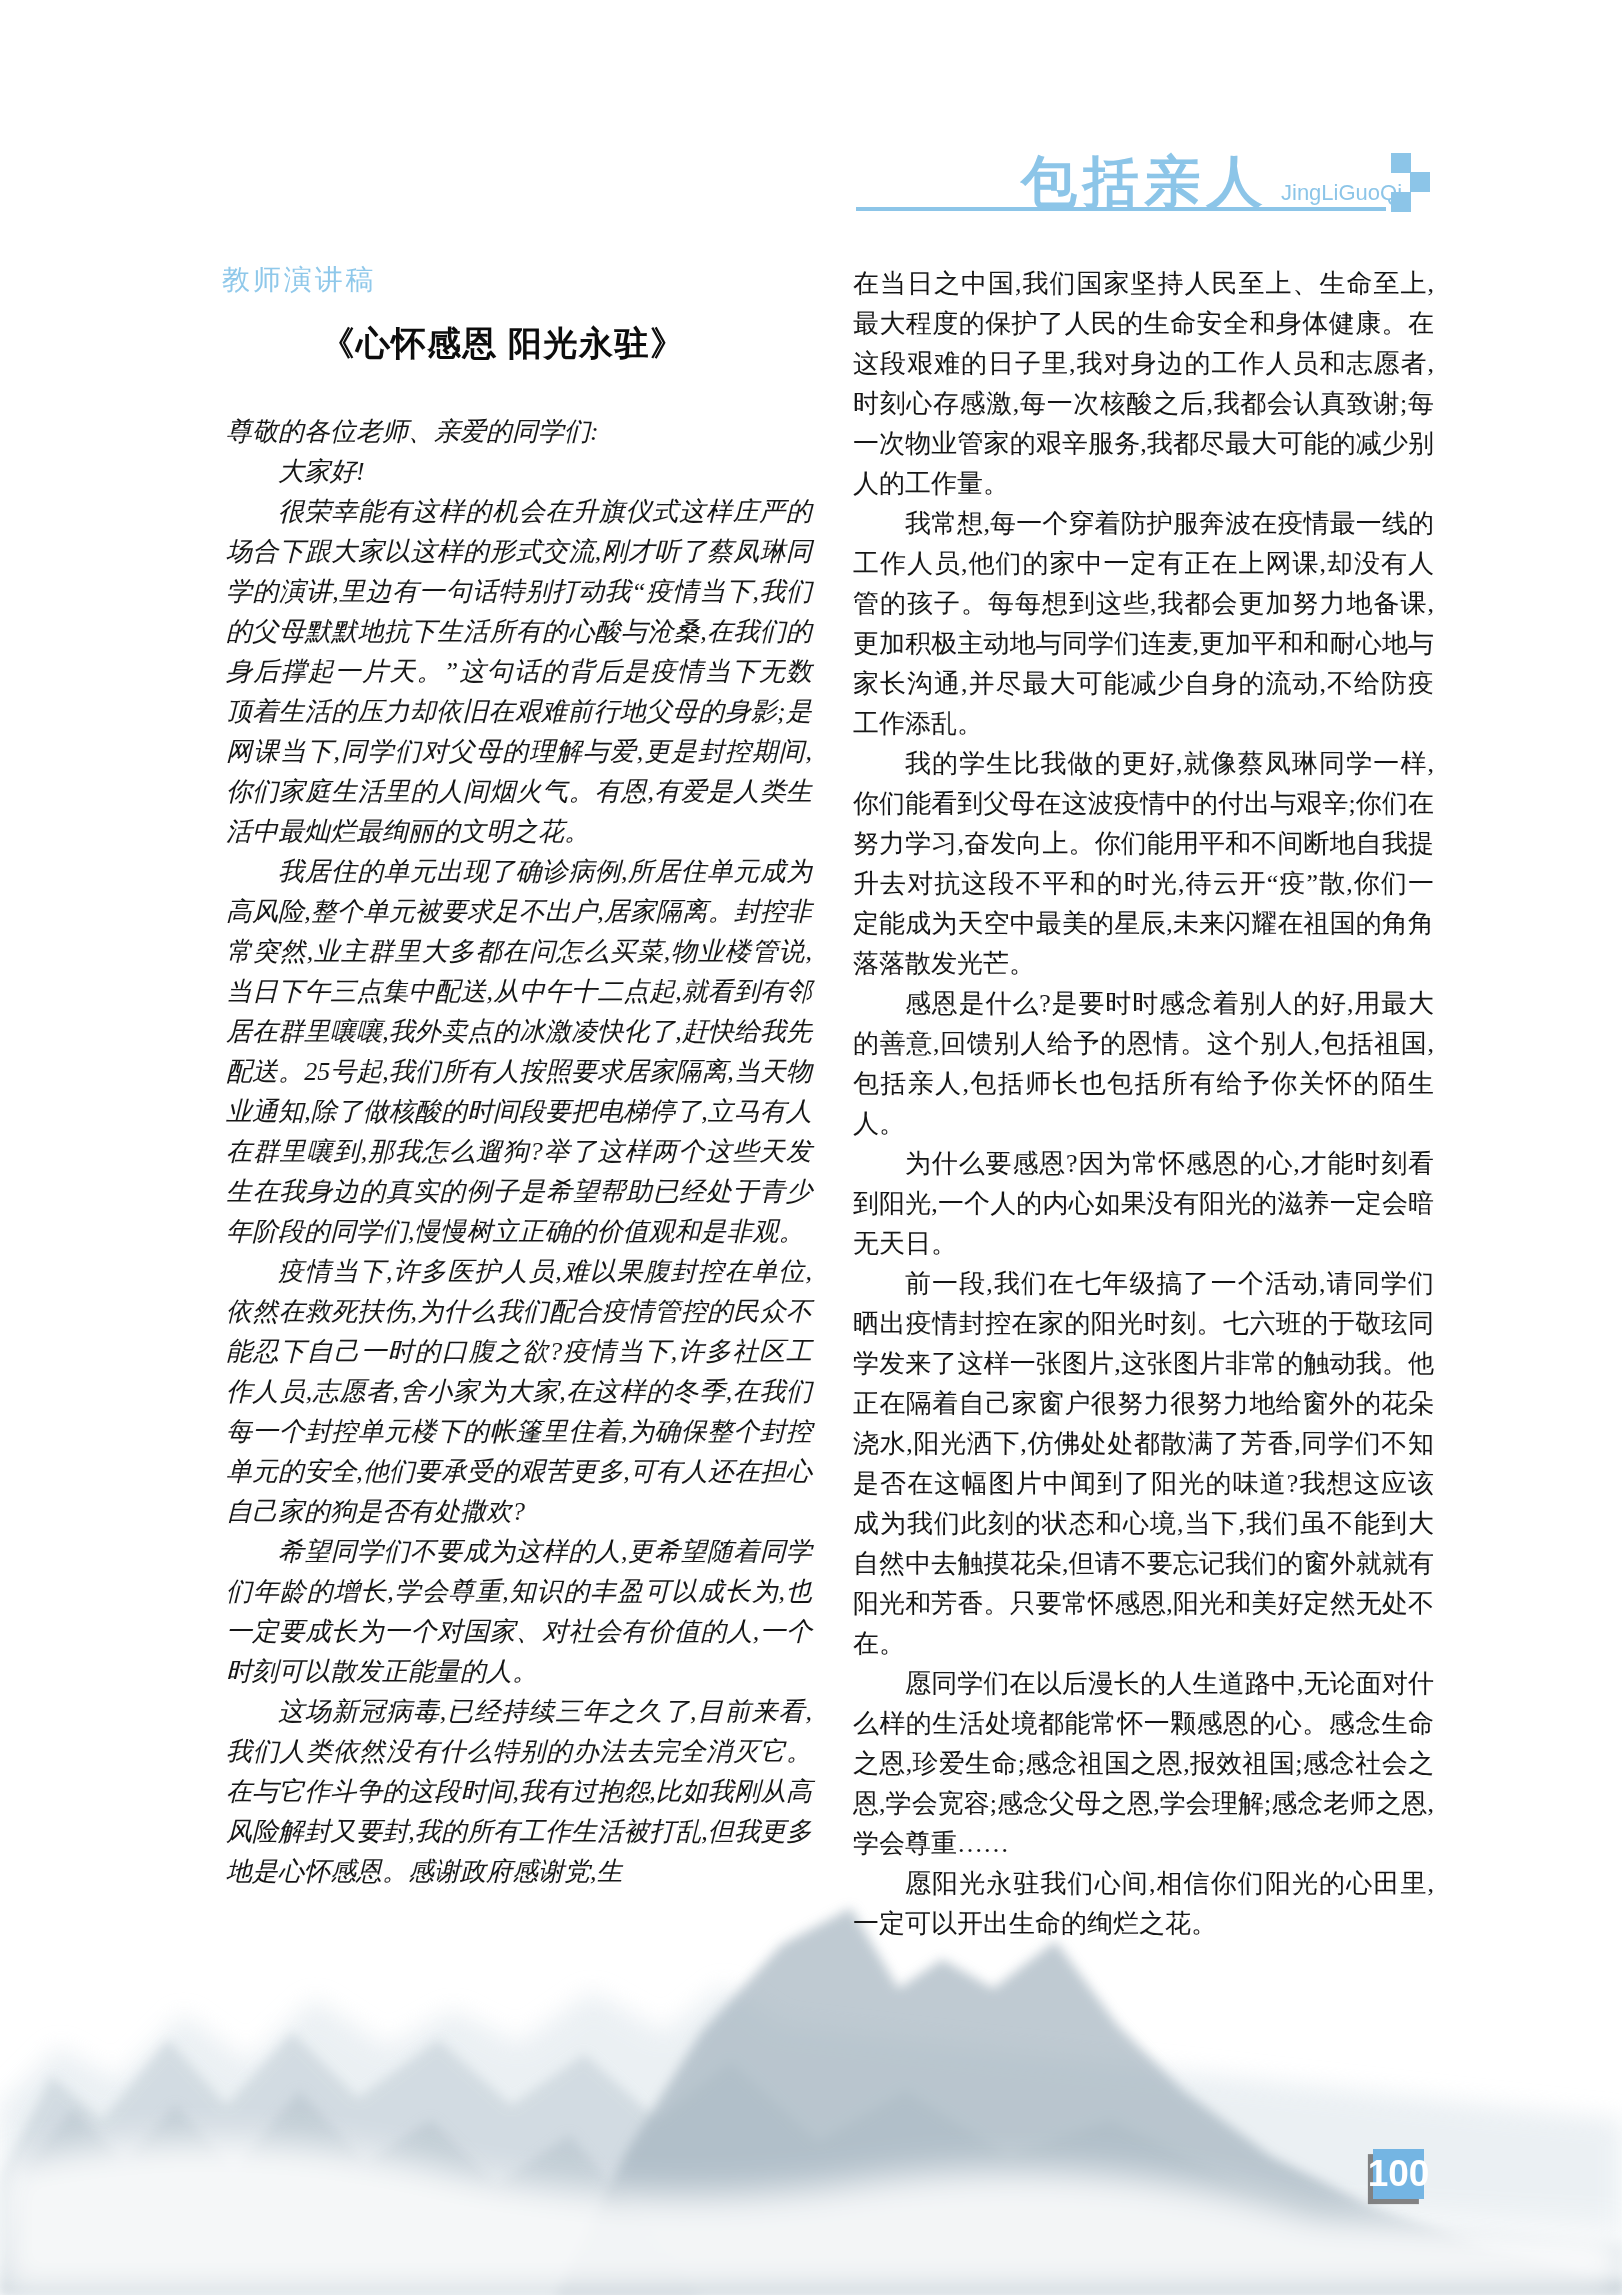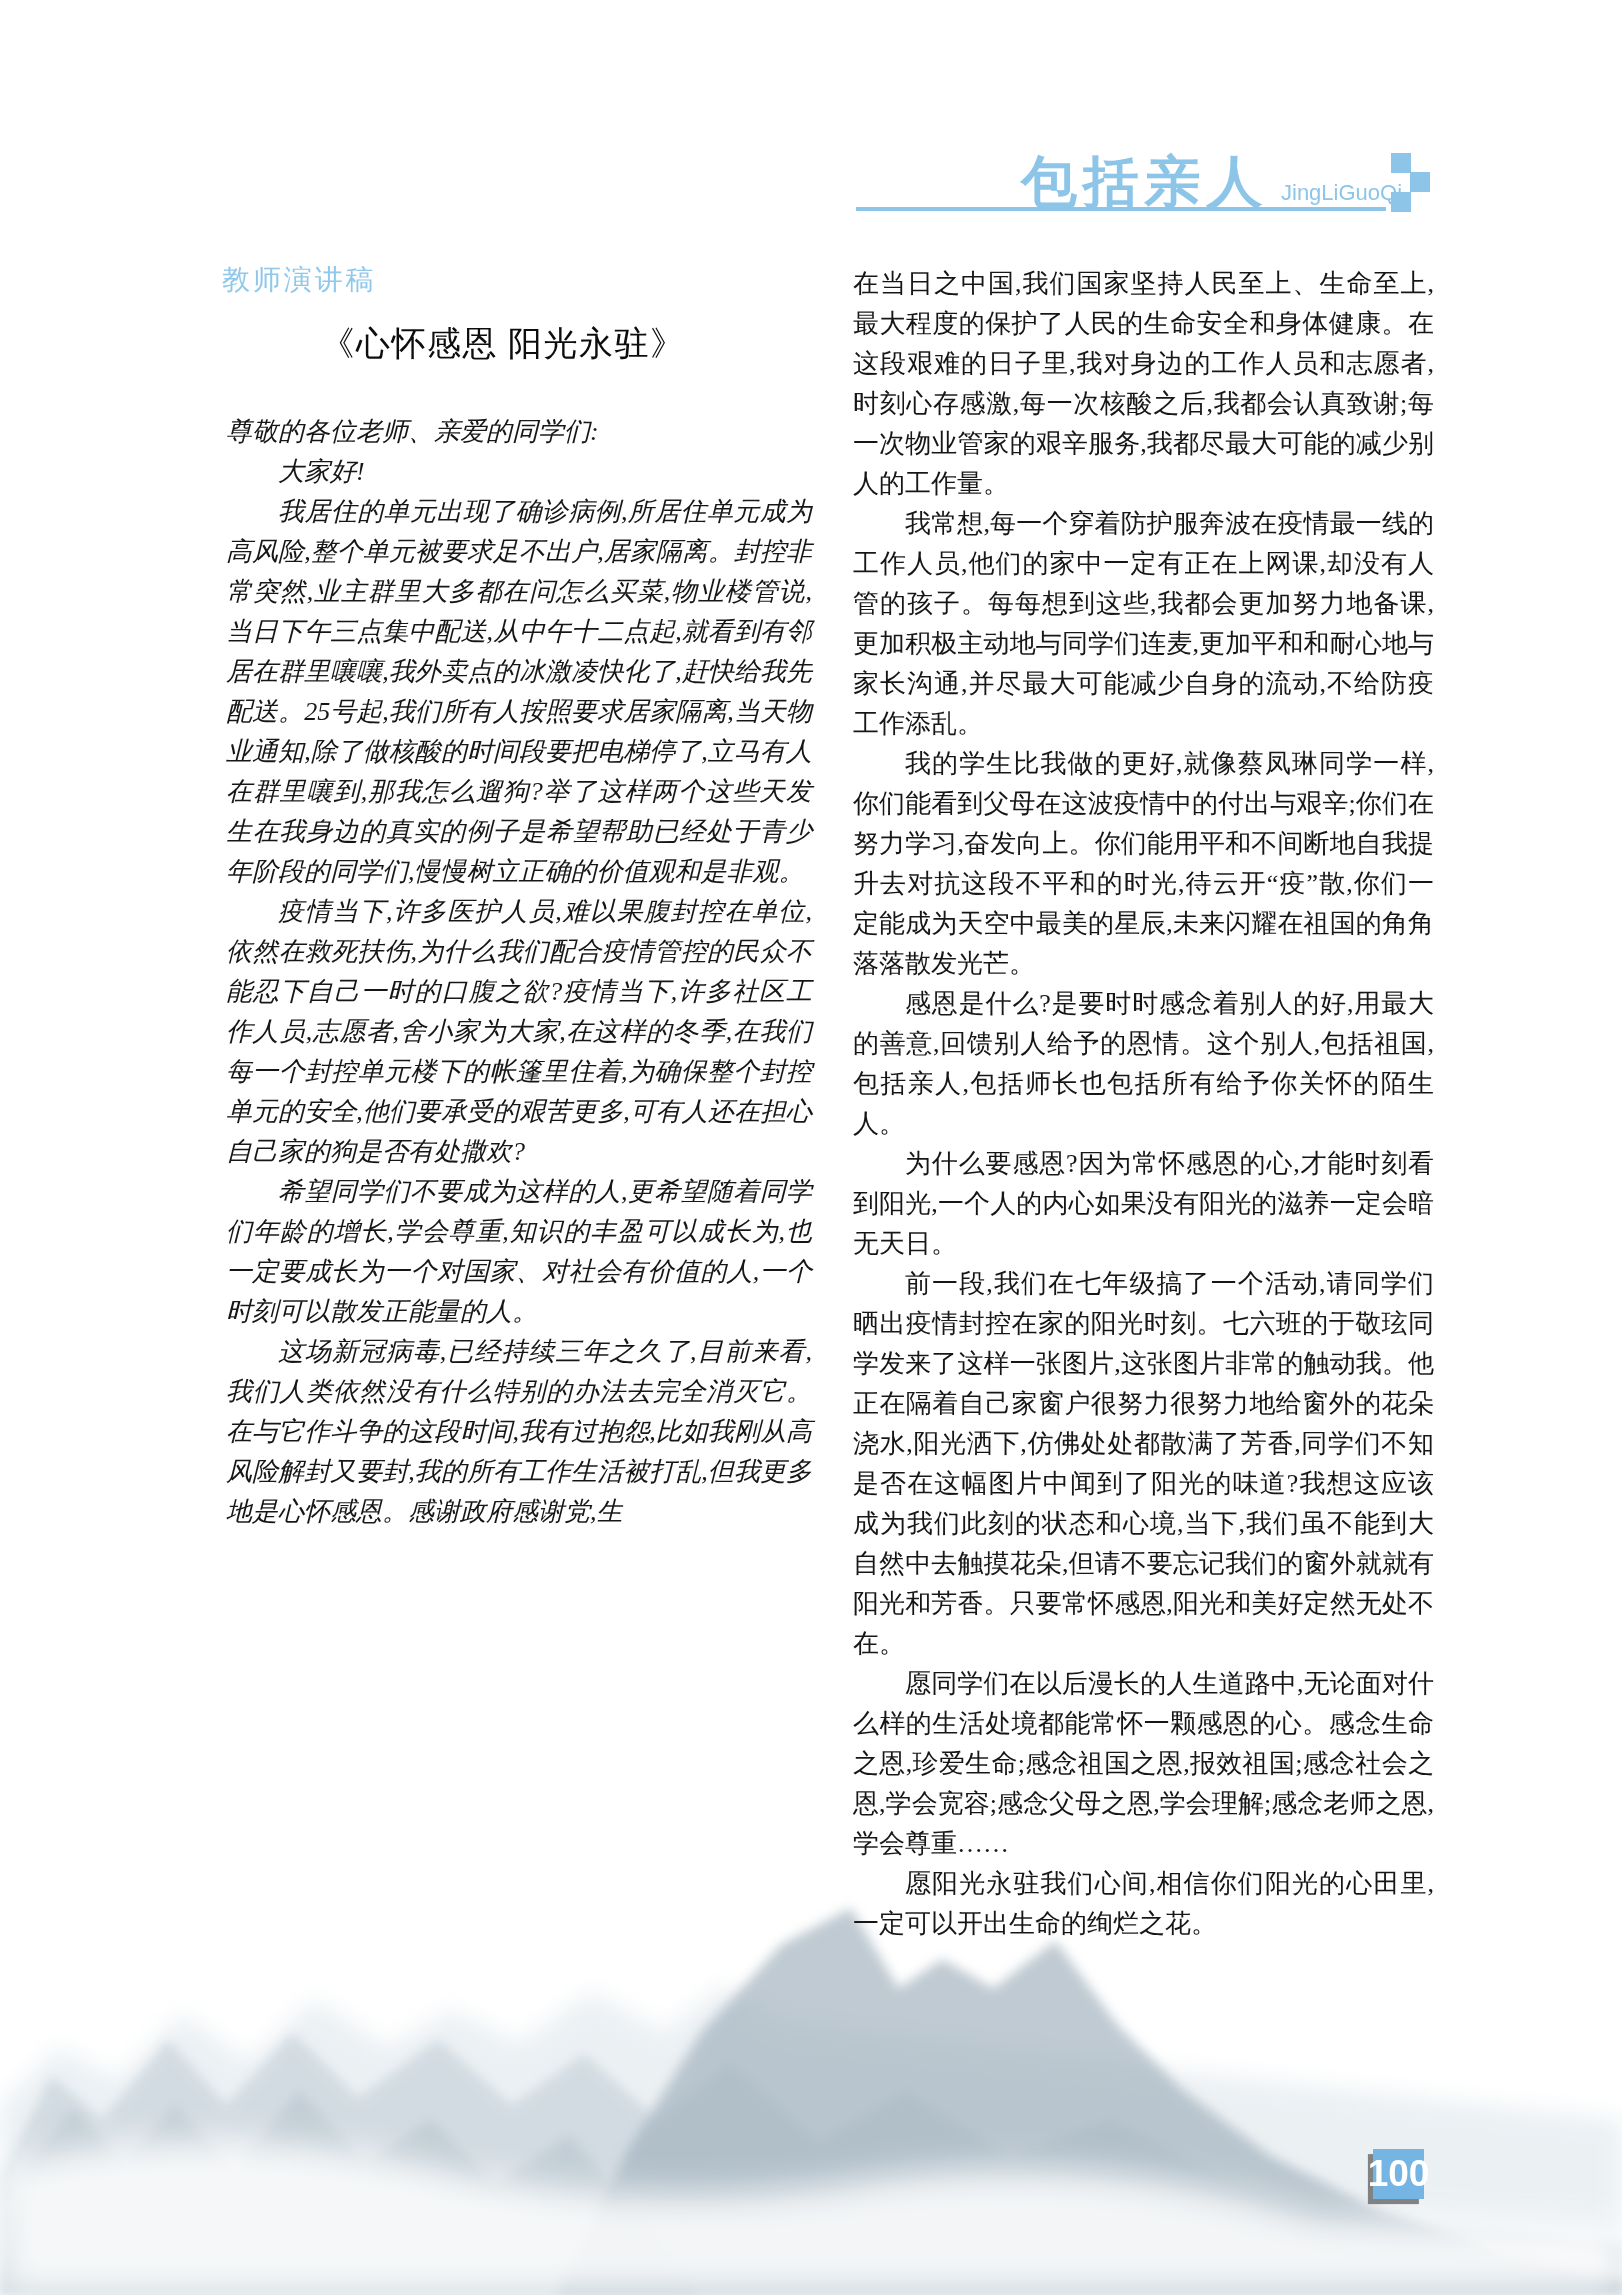--- a/index.html
+++ b/index.html
@@ -33,21 +33,21 @@
   .sq3{left:1391px;top:192px;}
   
   .category-label{
     position:absolute;left:208px;top:261px;
     font-size:28px;letter-spacing:2.9px;
     color:#8fc8ea;
     margin-left:14px;
   }
   .article-title{
     position:absolute;left:210px;top:321px;width:586px;
-    text-align:center;font-size:34px;font-weight:normal;
+    text-align:center;font-size:34px;font-weight:bold;
     letter-spacing:1.5px;color:#0d0d0d;white-space:nowrap;
   }
   .col{
     position:absolute;width:586px;
     font-size:26px;line-height:40px;
     text-align:justify;text-align-last:left;
     word-break:break-all;overflow-wrap:anywhere;
     color:#161616;
   }
   .col-left{left:226px;top:412px;font-style:italic;}
@@ -100,20 +100,21 @@
       <div class="deco-square sq3"></div>
     </div>
   </div>
 
   <div class="category-label">教师演讲稿</div>
   <div class="article-title">《心怀感恩 阳光永驻》</div>
 
   <div class="col col-left">
     <p class="no-indent">尊敬的各位老师、亲爱的同学们:</p>
     <p>大家好!</p>
+    <p>很荣幸能有这样的机会在升旗仪式这样庄严的场合下跟大家以这样的形式交流,刚才听了蔡凤琳同学的演讲,里边有一句话特别打动我“疫情当下,我们的父母默默地抗下生活所有的心酸与沧桑,在我们的身后撑起一片天。”这句话的背后是疫情当下无数顶着生活的压力却依旧在艰难前行地父母的身影;是网课当下,同学们对父母的理解与爱,更是封控期间,你们家庭生活里的人间烟火气。有恩,有爱是人类生活中最灿烂最绚丽的文明之花。</p>
     <p>我居住的单元出现了确诊病例,所居住单元成为高风险,整个单元被要求足不出户,居家隔离。封控非常突然,业主群里大多都在问怎么买菜,物业楼管说,当日下午三点集中配送,从中午十二点起,就看到有邻居在群里嚷嚷,我外卖点的冰激凌快化了,赶快给我先配送。25号起,我们所有人按照要求居家隔离,当天物业通知,除了做核酸的时间段要把电梯停了,立马有人在群里嚷到,那我怎么遛狗?举了这样两个这些天发生在我身边的真实的例子是希望帮助已经处于青少年阶段的同学们,慢慢树立正确的价值观和是非观。</p>
     <p>疫情当下,许多医护人员,难以果腹封控在单位,依然在救死扶伤,为什么我们配合疫情管控的民众不能忍下自己一时的口腹之欲?疫情当下,许多社区工作人员,志愿者,舍小家为大家,在这样的冬季,在我们每一个封控单元楼下的帐篷里住着,为确保整个封控单元的安全,他们要承受的艰苦更多,可有人还在担心自己家的狗是否有处撒欢?</p>
     <p>希望同学们不要成为这样的人,更希望随着同学们年龄的增长,学会尊重,知识的丰盈可以成长为,也一定要成长为一个对国家、对社会有价值的人,一个时刻可以散发正能量的人。</p>
     <p>这场新冠病毒,已经持续三年之久了,目前来看,我们人类依然没有什么特别的办法去完全消灭它。在与它作斗争的这段时间,我有过抱怨,比如我刚从高风险解封又要封,我的所有工作生活被打乱,但我更多地是心怀感恩。感谢政府感谢党,生</p>
   </div>
 
   <div class="col col-right">
     <p class="no-indent">在当日之中国,我们国家坚持人民至上、生命至上,最大程度的保护了人民的生命安全和身体健康。在这段艰难的日子里,我对身边的工作人员和志愿者,时刻心存感激,每一次核酸之后,我都会认真致谢;每一次物业管家的艰辛服务,我都尽最大可能的减少别人的工作量。</p>
     <p>我常想,每一个穿着防护服奔波在疫情最一线的工作人员,他们的家中一定有正在上网课,却没有人管的孩子。每每想到这些,我都会更加努力地备课,更加积极主动地与同学们连麦,更加平和和耐心地与家长沟通,并尽最大可能减少自身的流动,不给防疫工作添乱。</p>
     <p>我的学生比我做的更好,就像蔡凤琳同学一样,你们能看到父母在这波疫情中的付出与艰辛;你们在努力学习,奋发向上。你们能用平和不间断地自我提升去对抗这段不平和的时光,待云开“疫”散,你们一定能成为天空中最美的星辰,未来闪耀在祖国的角角落落散发光芒。</p>

